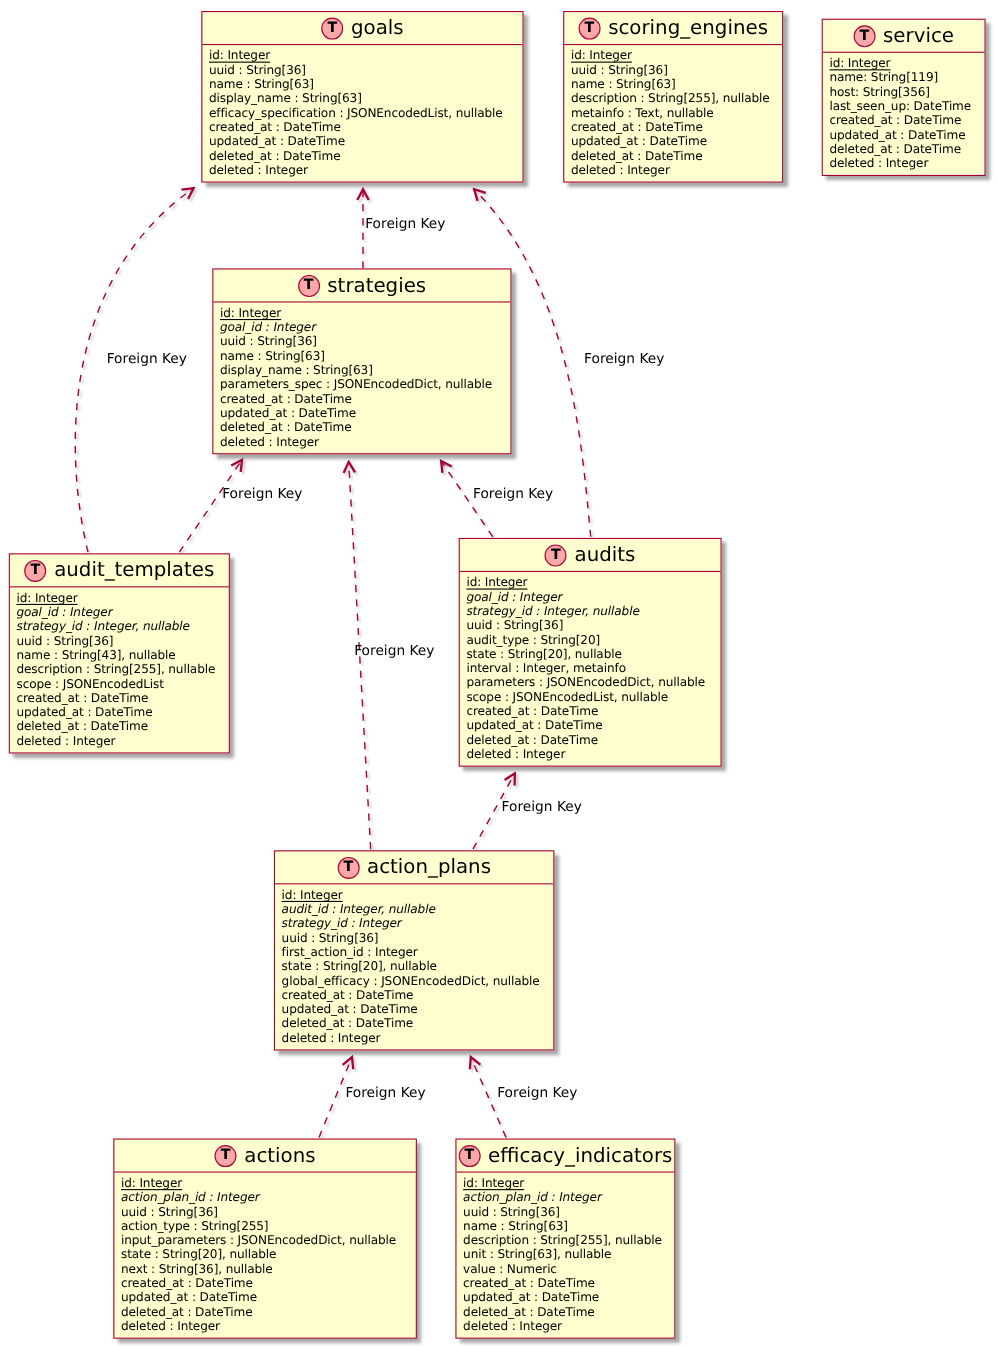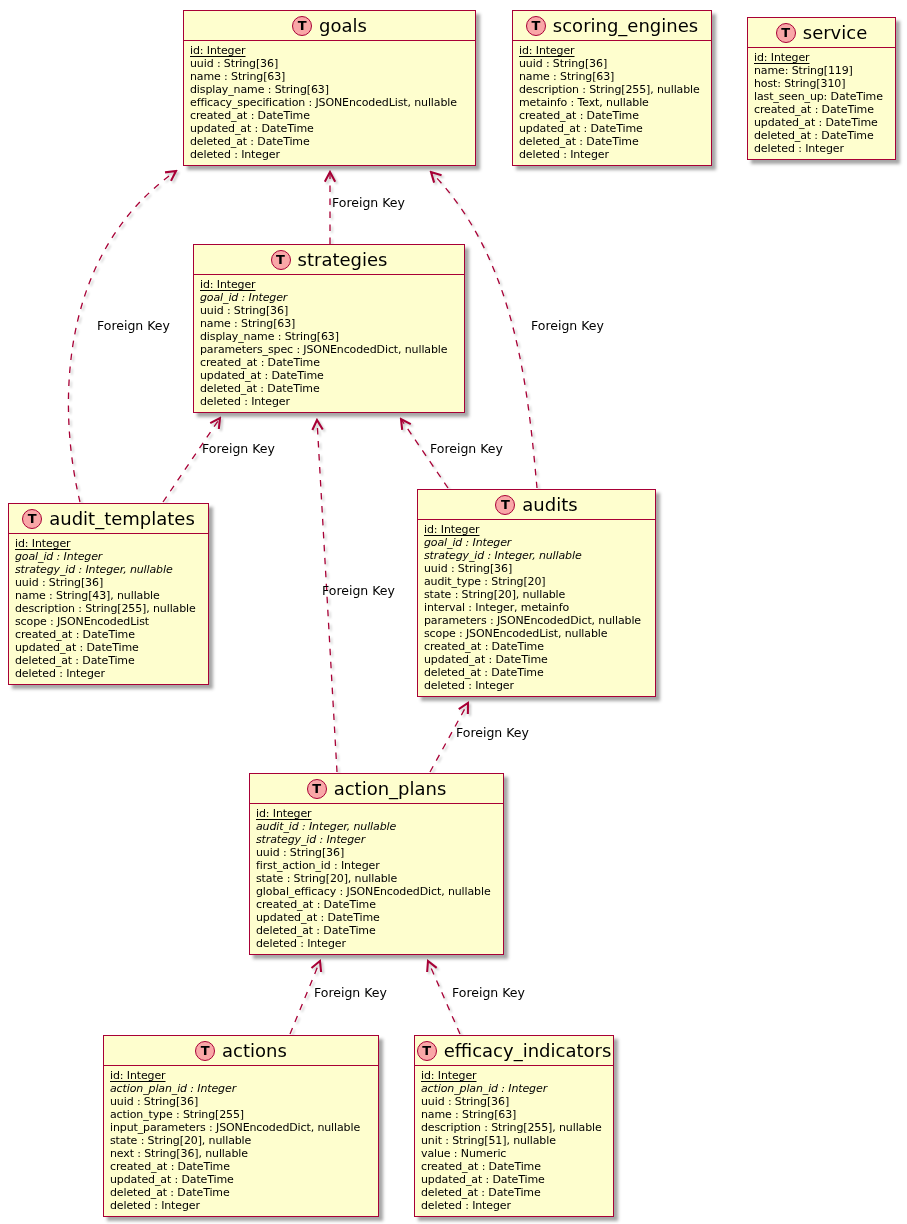--- a/index.html
+++ b/index.html
@@ -106,21 +106,21 @@
       </div>
     </div>
     <div class="table" style="left: 747px; top: 17px; width: 149px;">
       <div class="thead">
         <span class="spot">T</span>
         <span class="tname">service</span>
       </div>
       <div class="tbody">
         <div class="field pk">id: Integer</div>
         <div class="field plain">name: String[119]</div>
-        <div class="field plain">host: String[310]</div>
+        <div class="field plain">host: String[356]</div>
         <div class="field plain">last_seen_up: DateTime</div>
         <div class="field plain">created_at : DateTime</div>
         <div class="field plain">updated_at : DateTime</div>
         <div class="field plain">deleted_at : DateTime</div>
         <div class="field plain">deleted : Integer</div>
       </div>
     </div>
     <div class="table" style="left: 193px; top: 244px; width: 272px;">
       <div class="thead">
         <span class="spot">T</span>
@@ -221,21 +221,21 @@
       <div class="thead">
         <span class="spot">T</span>
         <span class="tname">efficacy_indicators</span>
       </div>
       <div class="tbody">
         <div class="field pk">id: Integer</div>
         <div class="field fk">action_plan_id : Integer</div>
         <div class="field plain">uuid : String[36]</div>
         <div class="field plain">name : String[63]</div>
         <div class="field plain">description : String[255], nullable</div>
-        <div class="field plain">unit : String[51], nullable</div>
+        <div class="field plain">unit : String[63], nullable</div>
         <div class="field plain">value : Numeric</div>
         <div class="field plain">created_at : DateTime</div>
         <div class="field plain">updated_at : DateTime</div>
         <div class="field plain">deleted_at : DateTime</div>
         <div class="field plain">deleted : Integer</div>
       </div>
     </div>
     <div class="edge-label" style="left: 332px; top: 195px;">Foreign Key</div>
     <div class="edge-label" style="left: 97px; top: 318px;">Foreign Key</div>
     <div class="edge-label" style="left: 531px; top: 318px;">Foreign Key</div>

